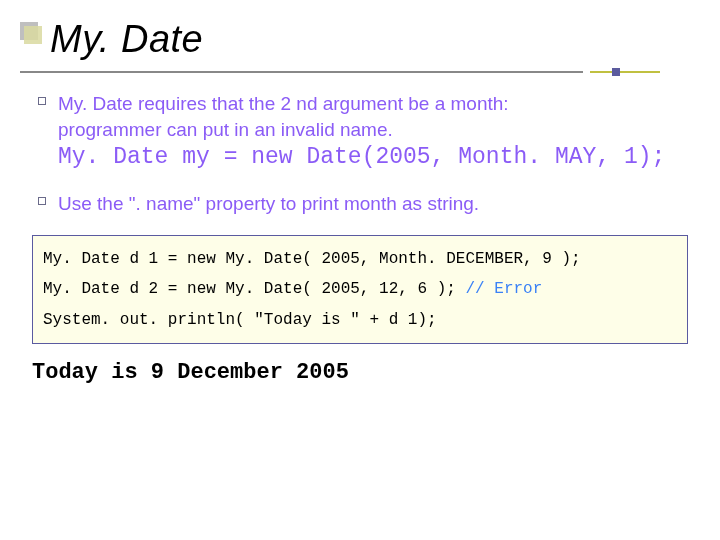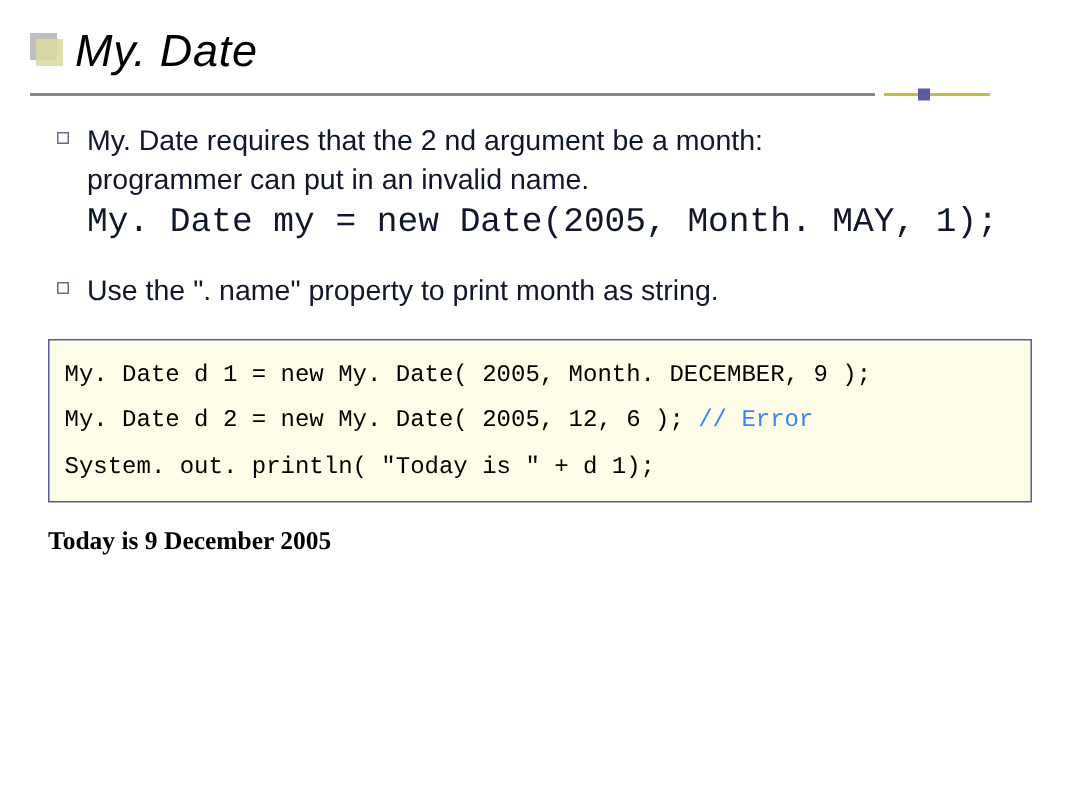--- a/index.html
+++ b/index.html
@@ -32,21 +32,21 @@
     content: "";
     position: absolute;
     left: 4px;
     top: 4px;
     width: 18px;
     height: 18px;
     background: #d9d9a0;
     opacity: 0.85;
   }
   .title-text {
-    font-size: 30px;
+    font-size: 38px;
     font-weight: normal;
     color: #000;
     font-style: italic;
     letter-spacing: 0.5px;
   }
   .title-underline {
     margin: 4px 0 0 20px;
     height: 2px;
     width: 640px;
     background: linear-gradient(to right, #888 0%, #888 88%, transparent 88%, transparent 89%, #c0c040 89%, #c0c040 100%);
@@ -62,21 +62,21 @@
     background: #5b5b9e;
   }
   .content {
     padding: 18px 32px 0 58px;
   }
   .bullet-item {
     position: relative;
     margin-bottom: 18px;
     font-size: 19px;
     line-height: 1.35;
-    color: #0f172a;
+    color: #8b5cf6;
   }
   .bullet-marker {
     position: absolute;
     left: -20px;
     top: 6px;
     width: 8px;
     height: 8px;
     border: 1.5px solid #6a6a8a;
     background: transparent;
   }
@@ -91,22 +91,22 @@
     padding: 8px 10px;
     font-family: "Courier New", Courier, monospace;
     font-size: 16px;
     line-height: 1.9;
     color: #000;
     white-space: pre;
   }
   .comment { color: #3b82f6; }
   .output {
     margin: 16px 32px 0 32px;
-    font-family: Liberation Serif, serif;
-    font-size: 17px;
+    font-family: Liberation Mono, monospace;
+    font-size: 22px;
     font-weight: bold;
     color: #000;
   }
 </style>
 </head>
 <body>
 
 <div class="slide">
 
   <div class="title-block">

